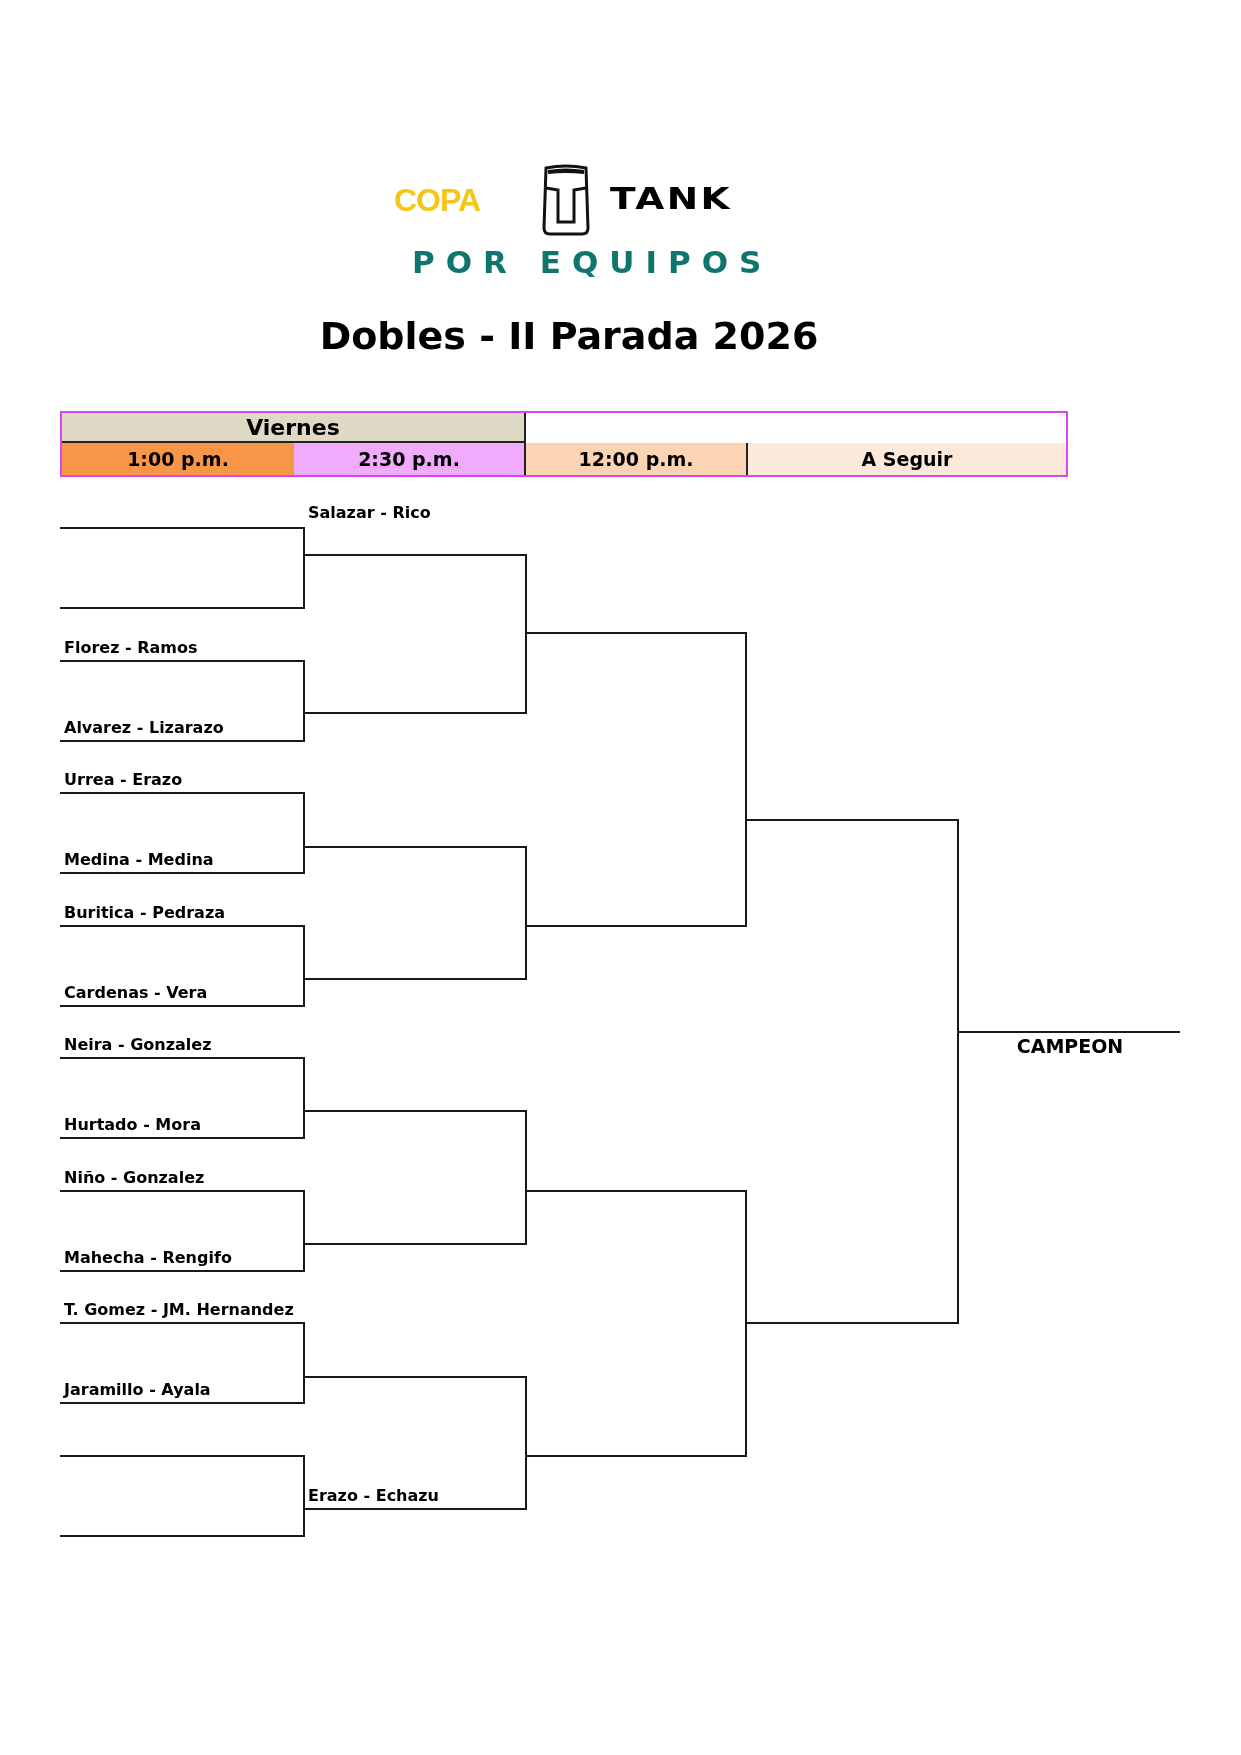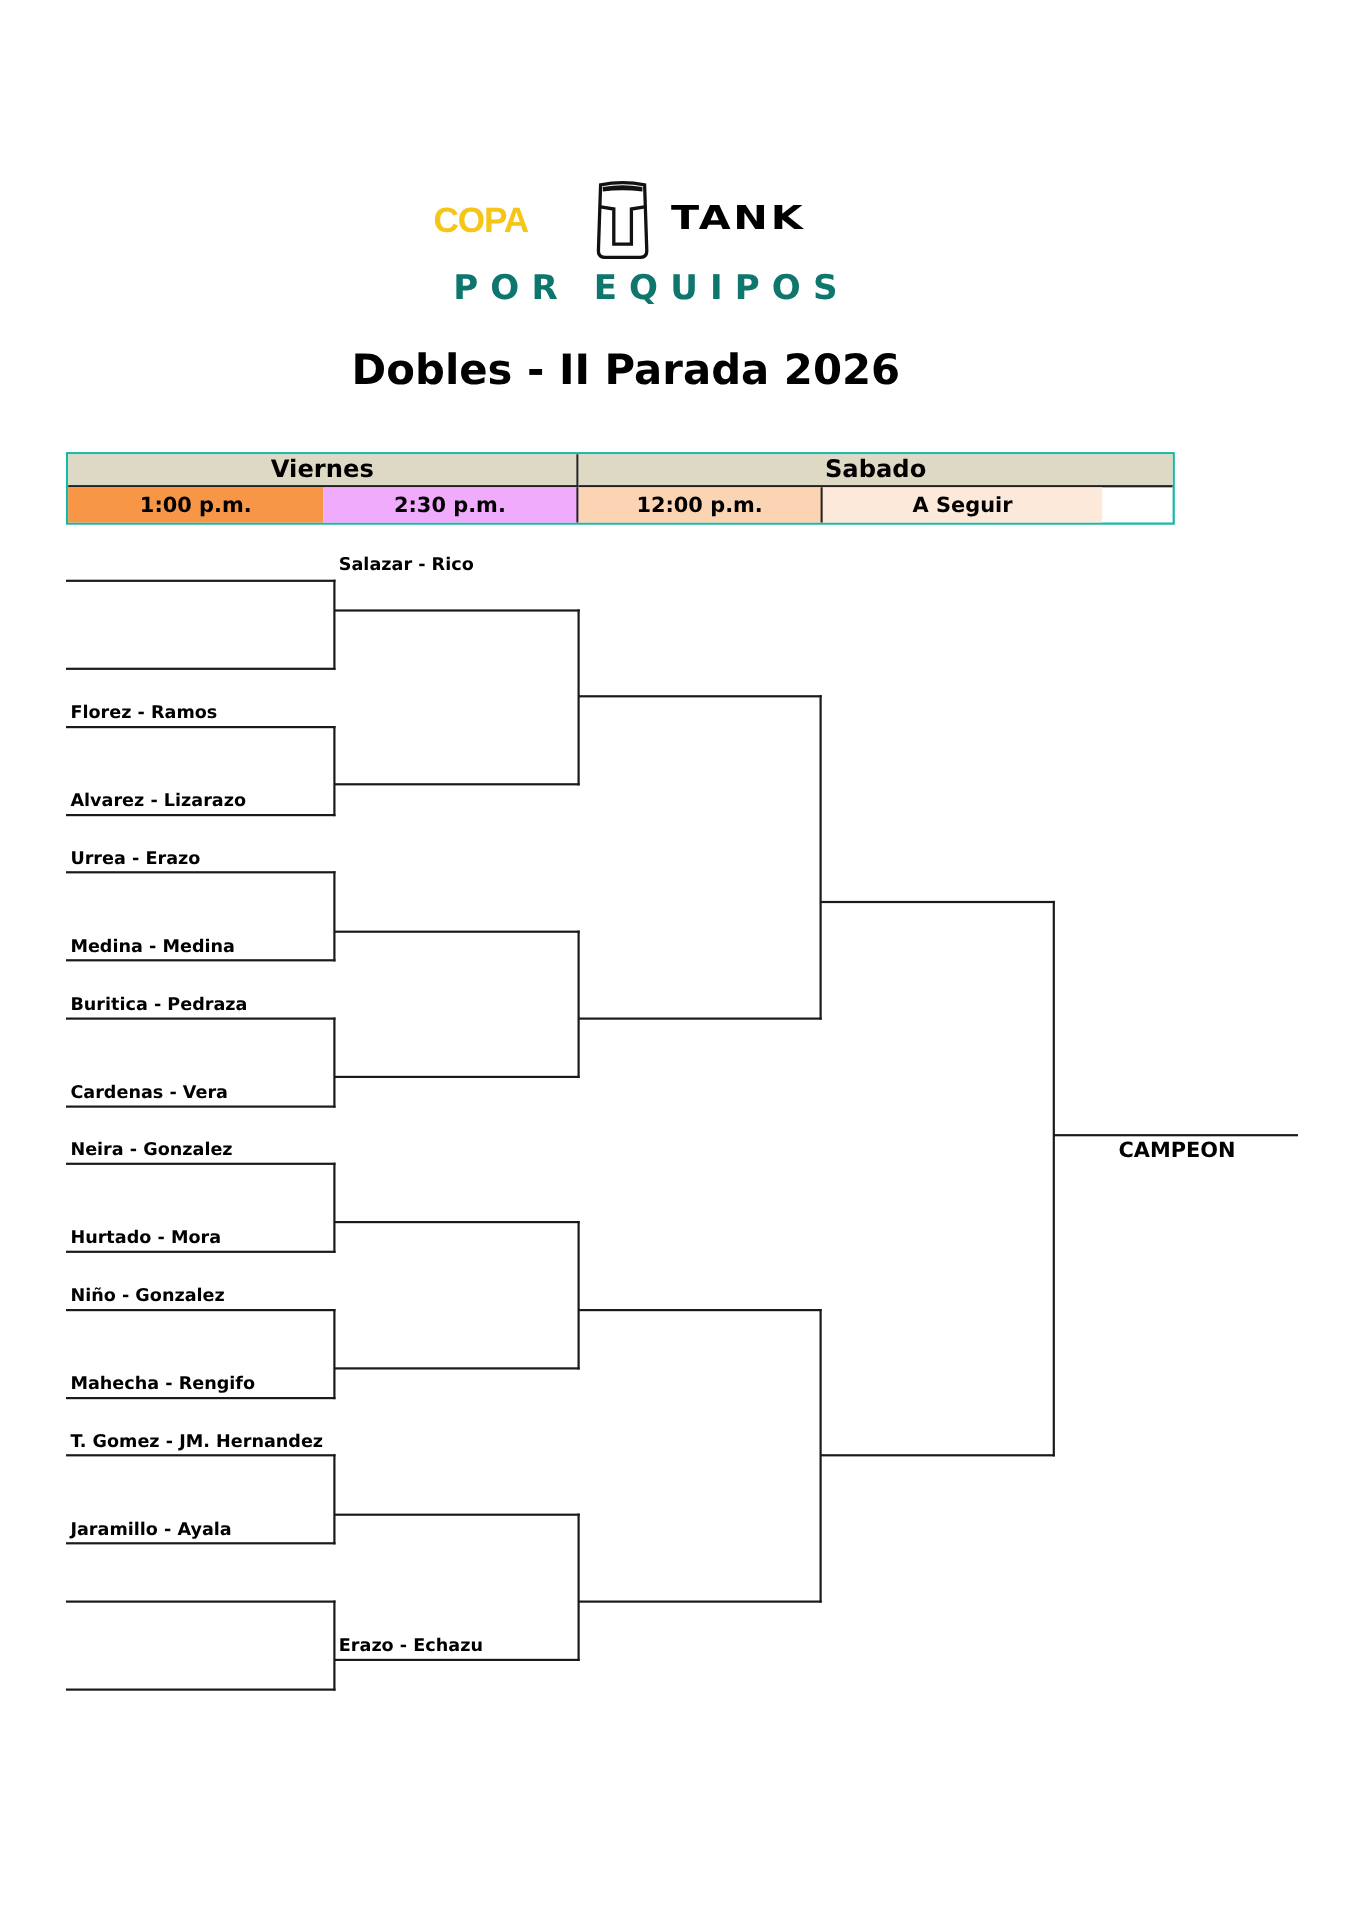--- a/index.html
+++ b/index.html
@@ -7,21 +7,21 @@
          font-family: "DejaVu Sans", sans-serif; color: #000; }
   .abs { position: absolute; }
   .logo-copa { left: 394px; top: 176px; font-family: "Liberation Sans", sans-serif; font-weight: bold;
                font-size: 32px; letter-spacing: -1px; line-height: 48px; }
   .logo-tank { left: 610px; top: 182px; font-family: "DejaVu Sans", sans-serif; font-weight: bold;
                font-size: 30px; letter-spacing: 2px; line-height: 34px; transform: scaleX(1.25); transform-origin: left center; }
   .logo-mark { left: 540px; top: 164px; width: 52px; height: 72px; }
   .logo-sub { left: 412px; top: 244px; font-family: "DejaVu Sans", sans-serif; font-weight: bold;
               font-size: 31px; letter-spacing: 11px; line-height: 36px; color: #0f766e; }
   .title { left: 0; width: 1138px; top: 313px; text-align: center; font-weight: bold; font-size: 38px; line-height: 46px; }
-  .sched { left: 60px; top: 411px; width: 1008px; height: 66px; border: 2px solid #14b8a6; box-sizing: border-box; }
+  .sched { left: 60px; top: 411px; width: 1008px; height: 66px; border: 2px solid #d946ef; box-sizing: border-box; }
   .sched .cell { position: absolute; box-sizing: border-box; font-weight: bold; text-align: center;
                  display: flex; align-items: center; justify-content: center; }
   .day { top: 0; height: 30px; background: #DDD9C4; font-size: 22px; border-bottom: 2px solid #222; }
   .slot { top: 30px; height: 32px; font-size: 19px; }
   .hline { position: absolute; height: 2px; background: #1a1a1a; }
   .vline { position: absolute; width: 2px; background: #1a1a1a; }
   .lbl { position: absolute; font-weight: bold; font-size: 16px; line-height: 20px; white-space: nowrap; }
   .champ { position: absolute; font-weight: bold; font-size: 19px; line-height: 22px; left: 960px; width: 220px; text-align: center; top: 1035px; }
 </style>
 </head>
@@ -35,25 +35,24 @@
     <path d="M8 6 Q26 3 44 6 L44 10 Q26 8 8 10 Z" fill="#111"></path>
   </svg>
 </div>
 <div class="abs logo-tank">TANK</div>
 <div class="abs logo-sub">POR EQUIPOS</div>
 
 <div class="abs title">Dobles - II Parada 2026</div>
 
 <div class="abs sched">
   <div class="cell day" style="left:0; width:464px; border-right:2px solid #222;">Viernes</div>
-  <div class="cell day" style="left:464px; width:540px;">Sabado</div>
   <div class="cell slot" style="left:0; width:232px; background:#F79646;">1:00 p.m.</div>
   <div class="cell slot" style="left:232px; width:232px; background:#f0abfc; border-right:2px solid #222;">2:30 p.m.</div>
   <div class="cell slot" style="left:464px; width:222px; background:#FBD4B4; border-right:2px solid #222;">12:00 p.m.</div>
-  <div class="cell slot" style="left:686px; width:254px; background:#FDE9D9;">A Seguir</div>
+  <div class="cell slot" style="left:686px; width:318px; background:#FDE9D9;">A Seguir</div>
 </div>
 
 <div class="abs" style="left:0; top:0; width:1241px; height:1755px;">
 
   <div class="hline" style="left:60px; width:245px; top:527px;"></div>
   <div class="hline" style="left:60px; width:245px; top:607px;"></div>
   <div class="hline" style="left:60px; width:245px; top:660px;"></div>
   <div class="hline" style="left:60px; width:245px; top:740px;"></div>
   <div class="hline" style="left:60px; width:245px; top:792px;"></div>
   <div class="hline" style="left:60px; width:245px; top:872px;"></div>

